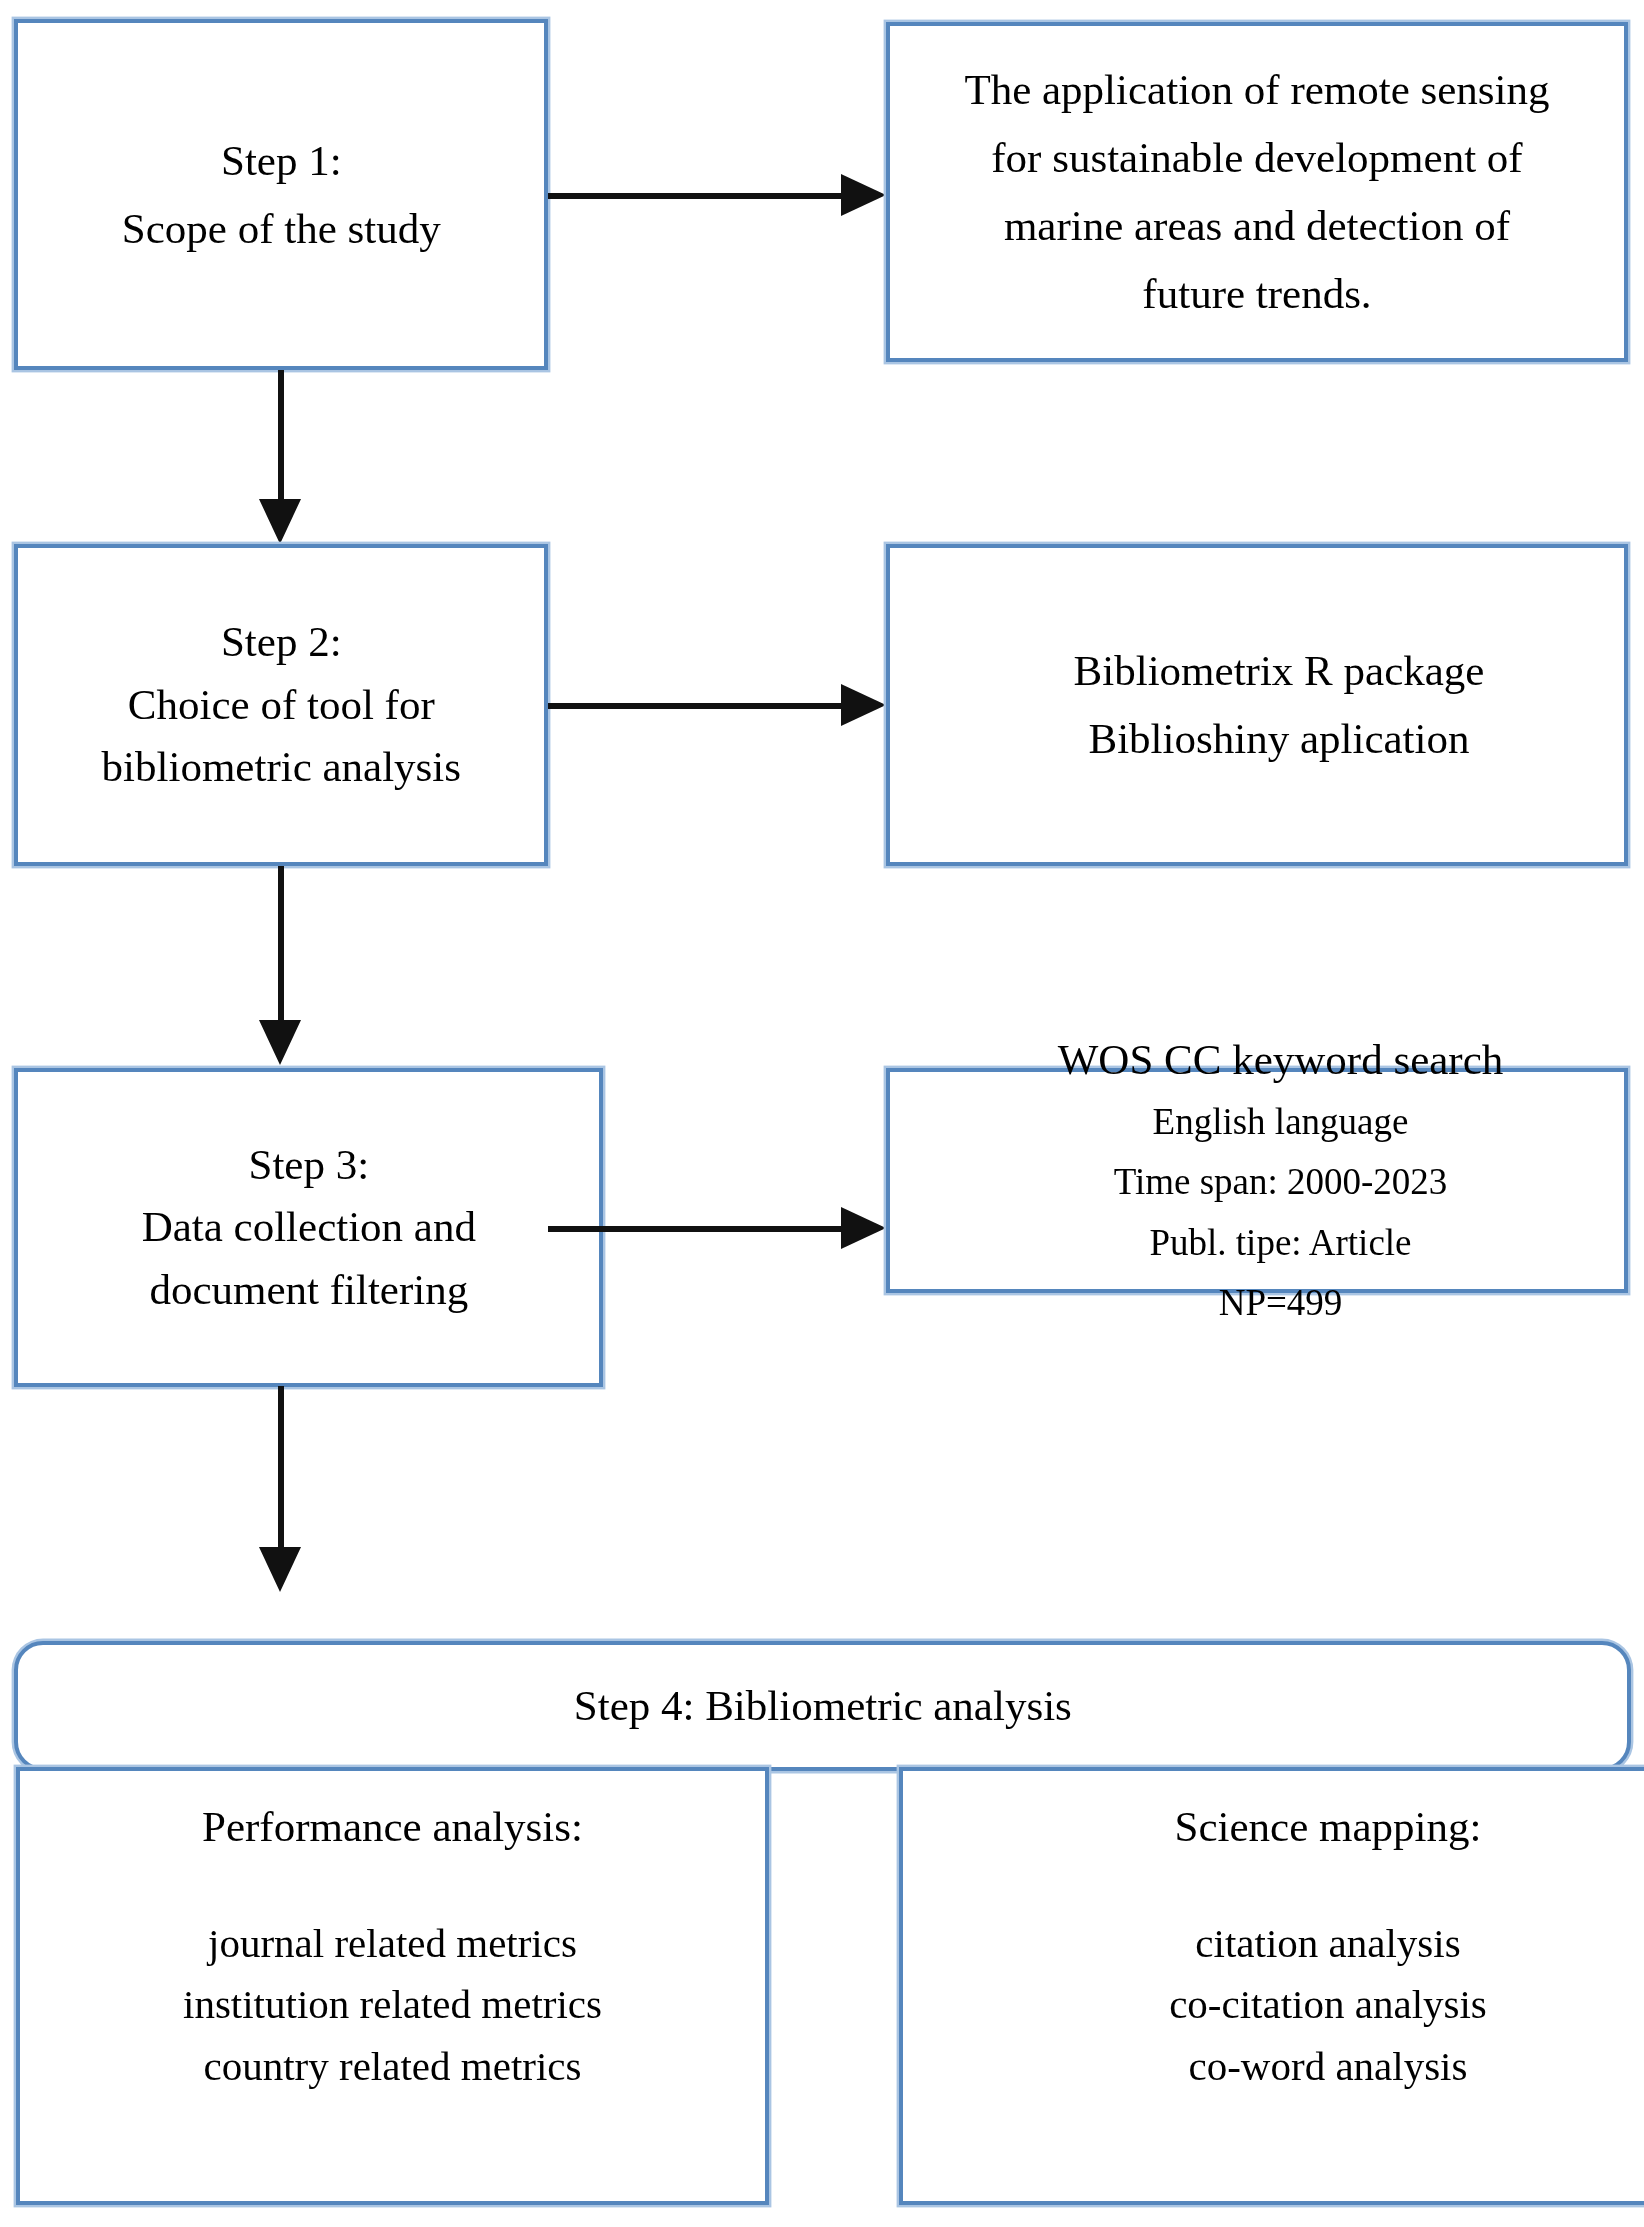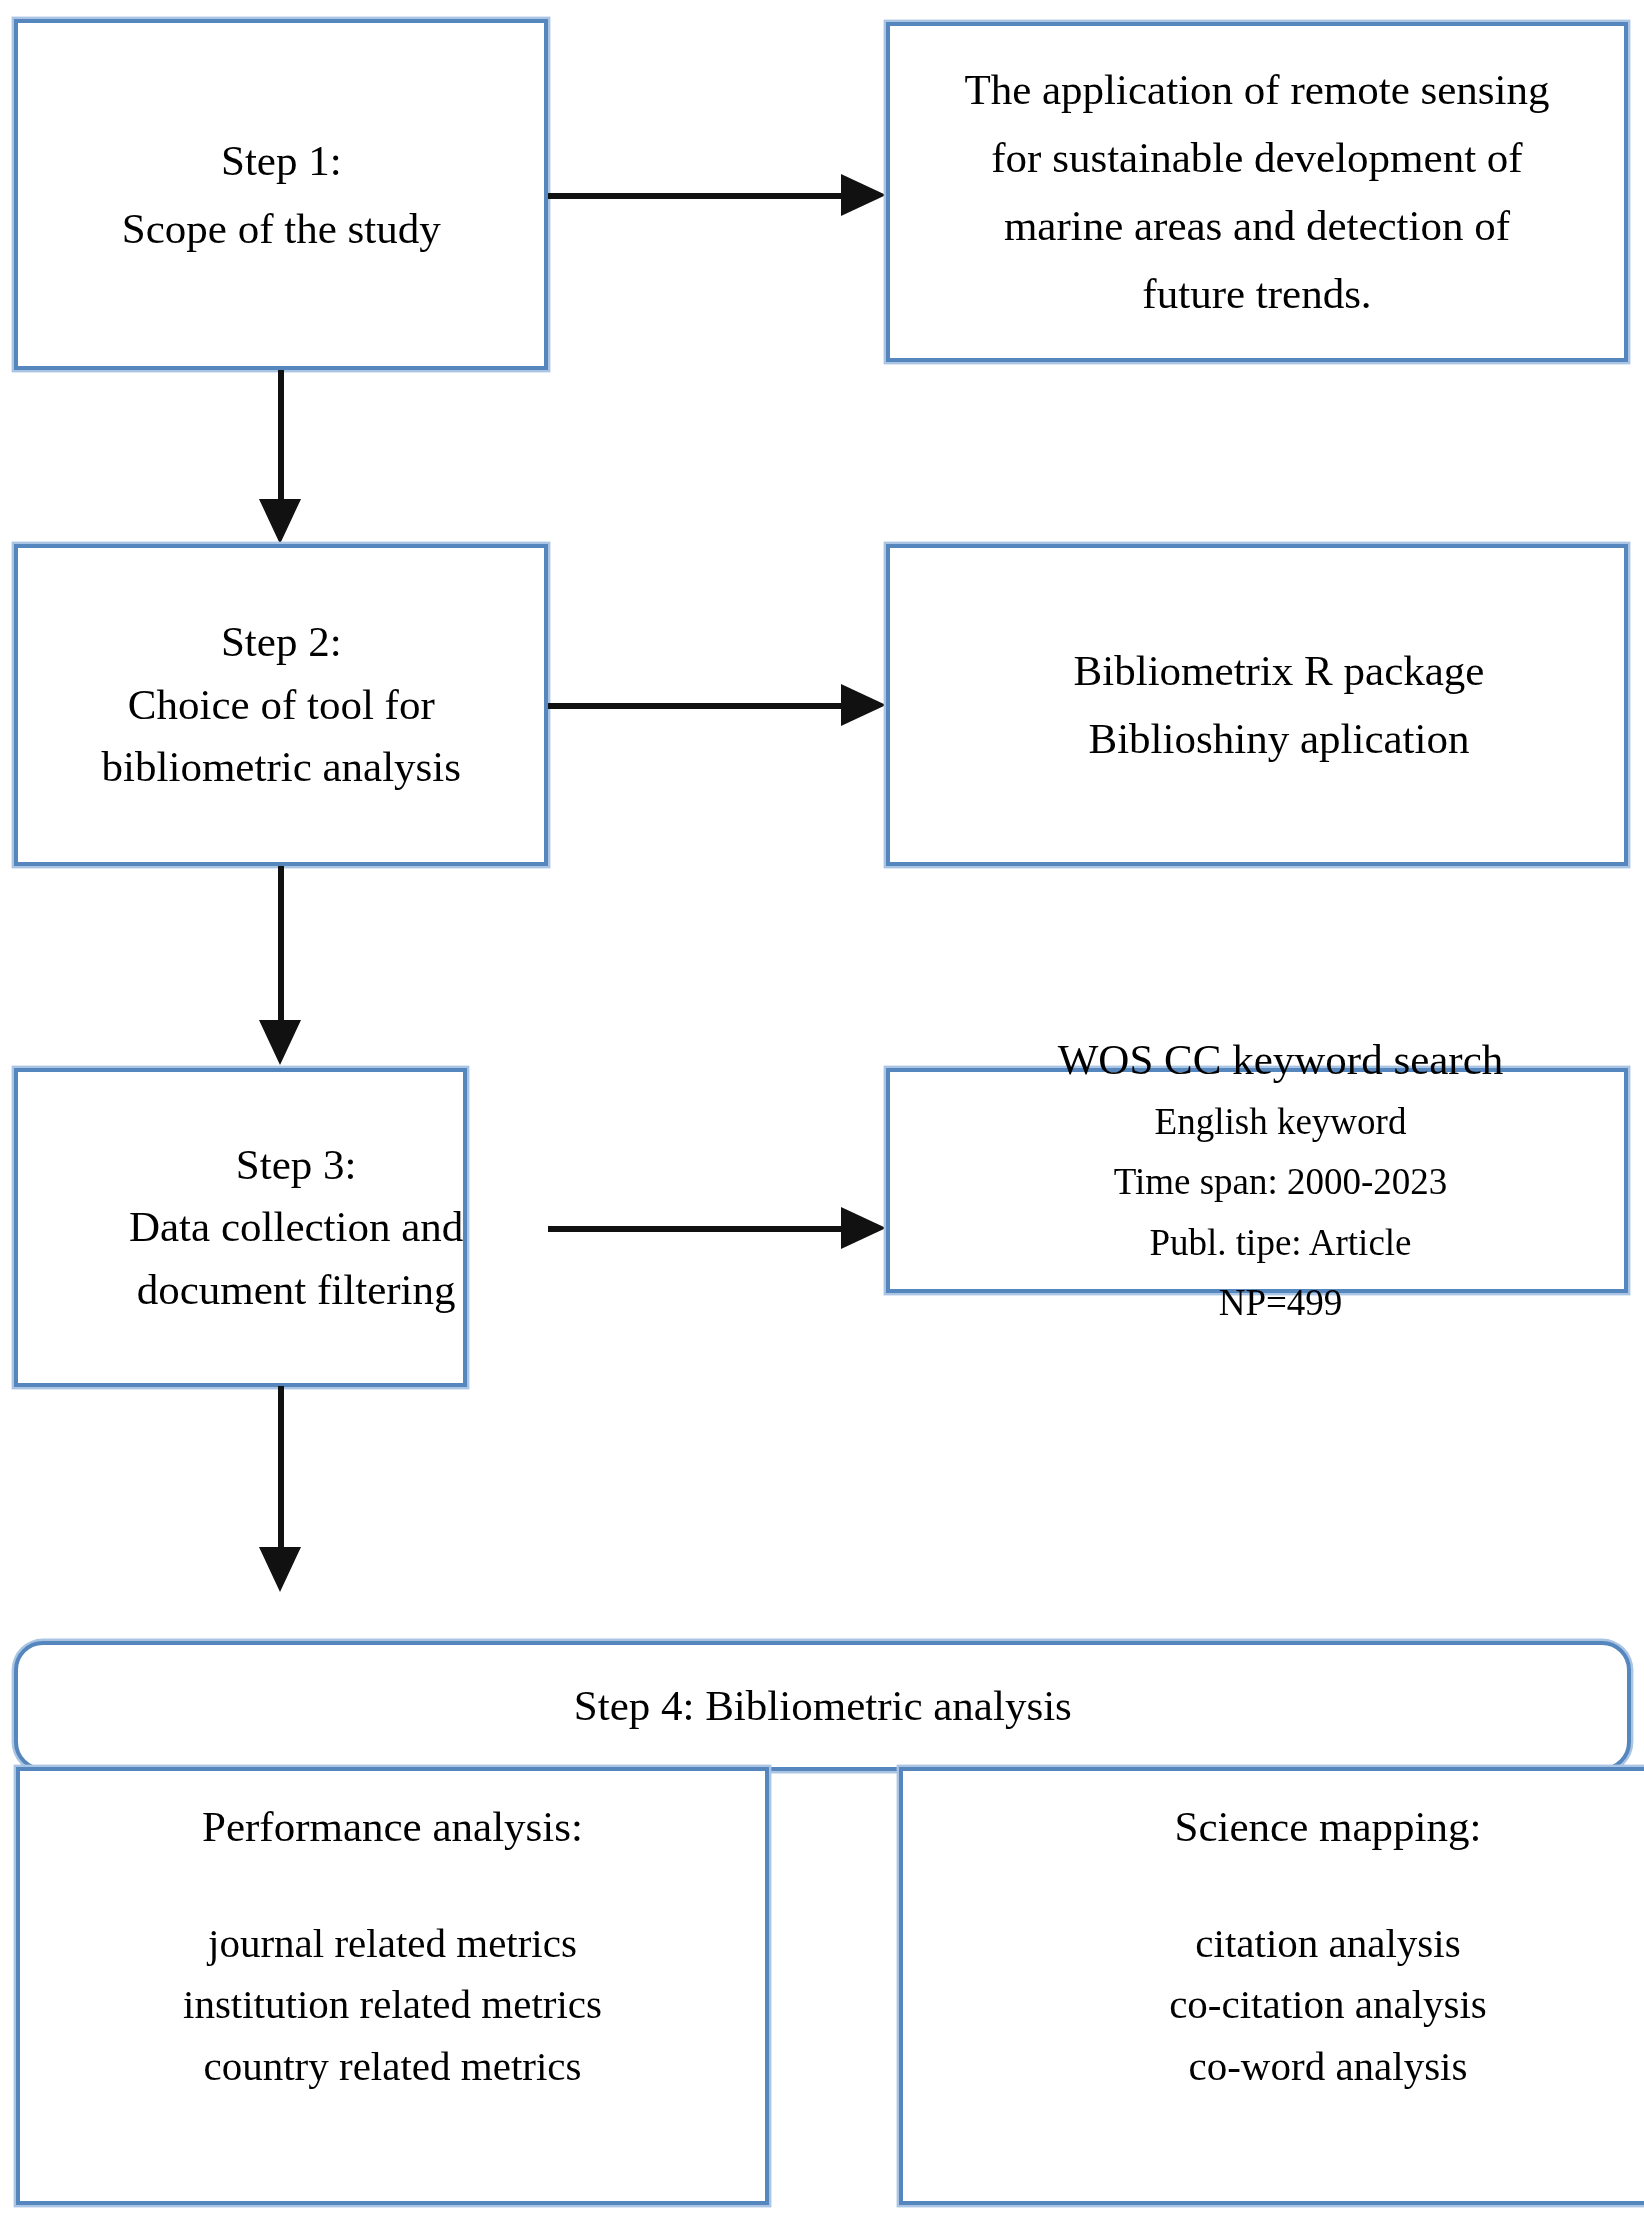--- a/index.html
+++ b/index.html
@@ -112,34 +112,34 @@
   <div class="box" style="left:886px; top:544px; width:742px; height:322px;padding-left:44px;">
     <div class="box-text">Bibliometrix R package
 Biblioshiny aplication</div>
   </div>
 
   <div class="v-arrow" style="left:259px; top:866px; height:199px;">
     <div class="shaft" style="height:159px;"></div>
     <div class="head"></div>
   </div>
 
-  <div class="box" style="left:14.3px; top:1068px; width:453px; height:319px;align-items:flex-end;">
+  <div class="box" style="left:14.3px; top:1068px; width:589px; height:319px;">
     <div class="box-text lh-open">Step 3:
 Data collection and
 document filtering</div>
   </div>
 
   <div class="h-arrow" style="left:548px; top:1207px; width:338px;">
     <div class="shaft" style="width:298px;"></div>
     <div class="head"></div>
   </div>
 
   <div class="box" style="left:886px; top:1068px; width:742px; height:225px;padding-left:47px;">
     <div class="wos-heading">WOS CC keyword search</div>
-    <div class="wos-line">English keyword</div>
+    <div class="wos-line">English language</div>
     <div class="wos-line">Time span: 2000-2023</div>
     <div class="wos-line">Publ. tipe: Article</div>
     <div class="wos-line">NP=499</div>
   </div>
 
   <div class="v-arrow" style="left:259px; top:1386px; height:206px;">
     <div class="shaft" style="height:166px;"></div>
     <div class="head"></div>
   </div>
 

